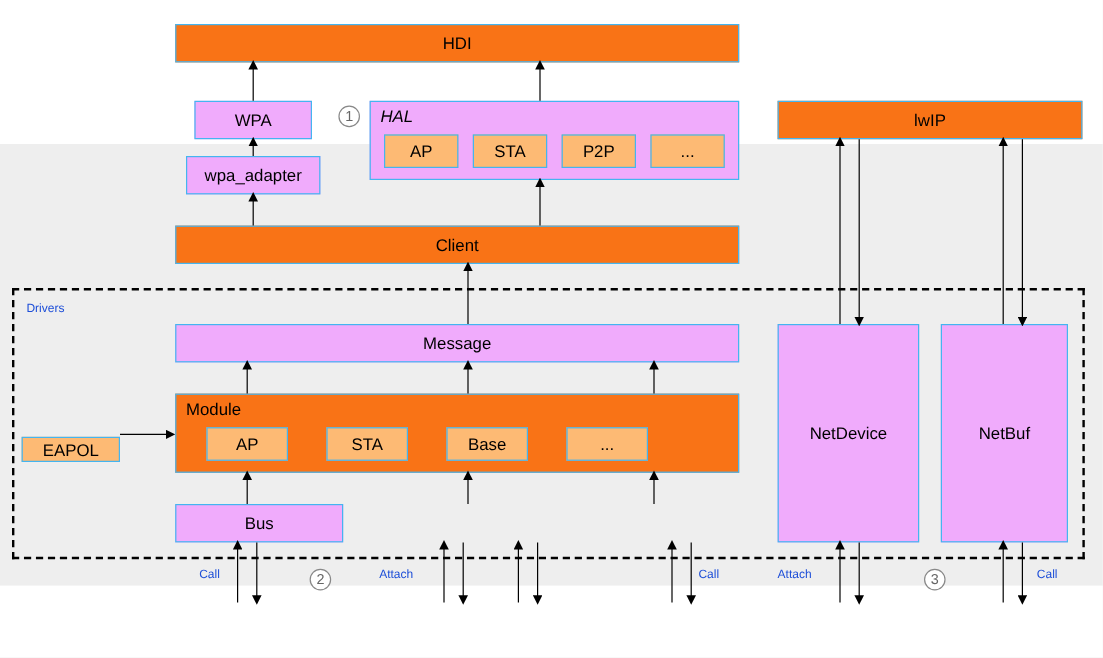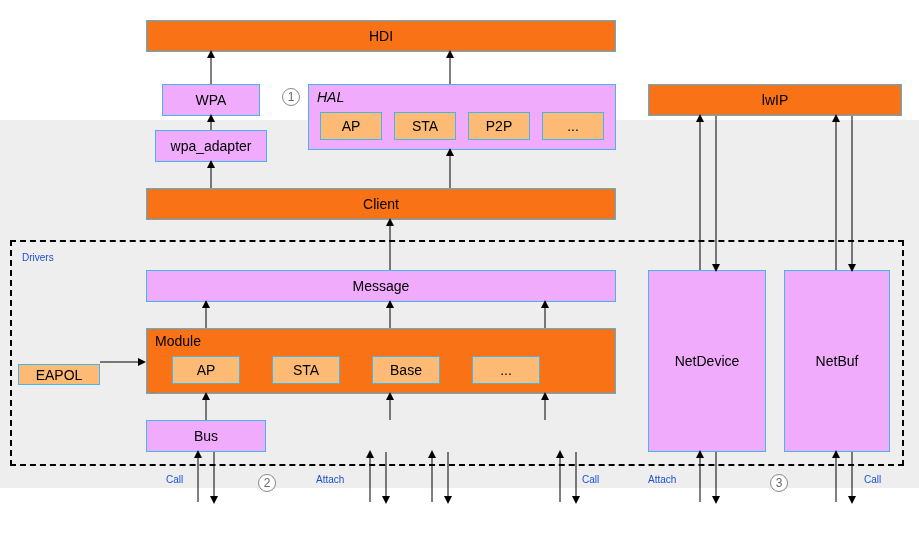--- a/index.html
+++ b/index.html
@@ -122,21 +122,21 @@
 <div class="box white" style="left:272px; top:356px; width:68px; height:28px;">
   <span>STA</span>
 </div>
 <div class="box white" style="left:372px; top:356px; width:68px; height:28px;">
   <span>Base</span>
 </div>
 <div class="box white" style="left:472px; top:356px; width:68px; height:28px;">
   <span>...</span>
 </div>
 
-<div class="box mid" style="left:146px; top:420px; width:120px; height:32px;">
+<div class="box mid" style="left:146px; top:420px; width:140px; height:32px;">
   <span>Bus</span>
 </div>
 
 
 <div class="box mid" style="left:648px; top:270px; width:118px; height:182px;">
   <span>NetDevice</span>
 </div>
 
 <div class="box mid" style="left:784px; top:270px; width:106px; height:182px;">
   <span>NetBuf</span>

